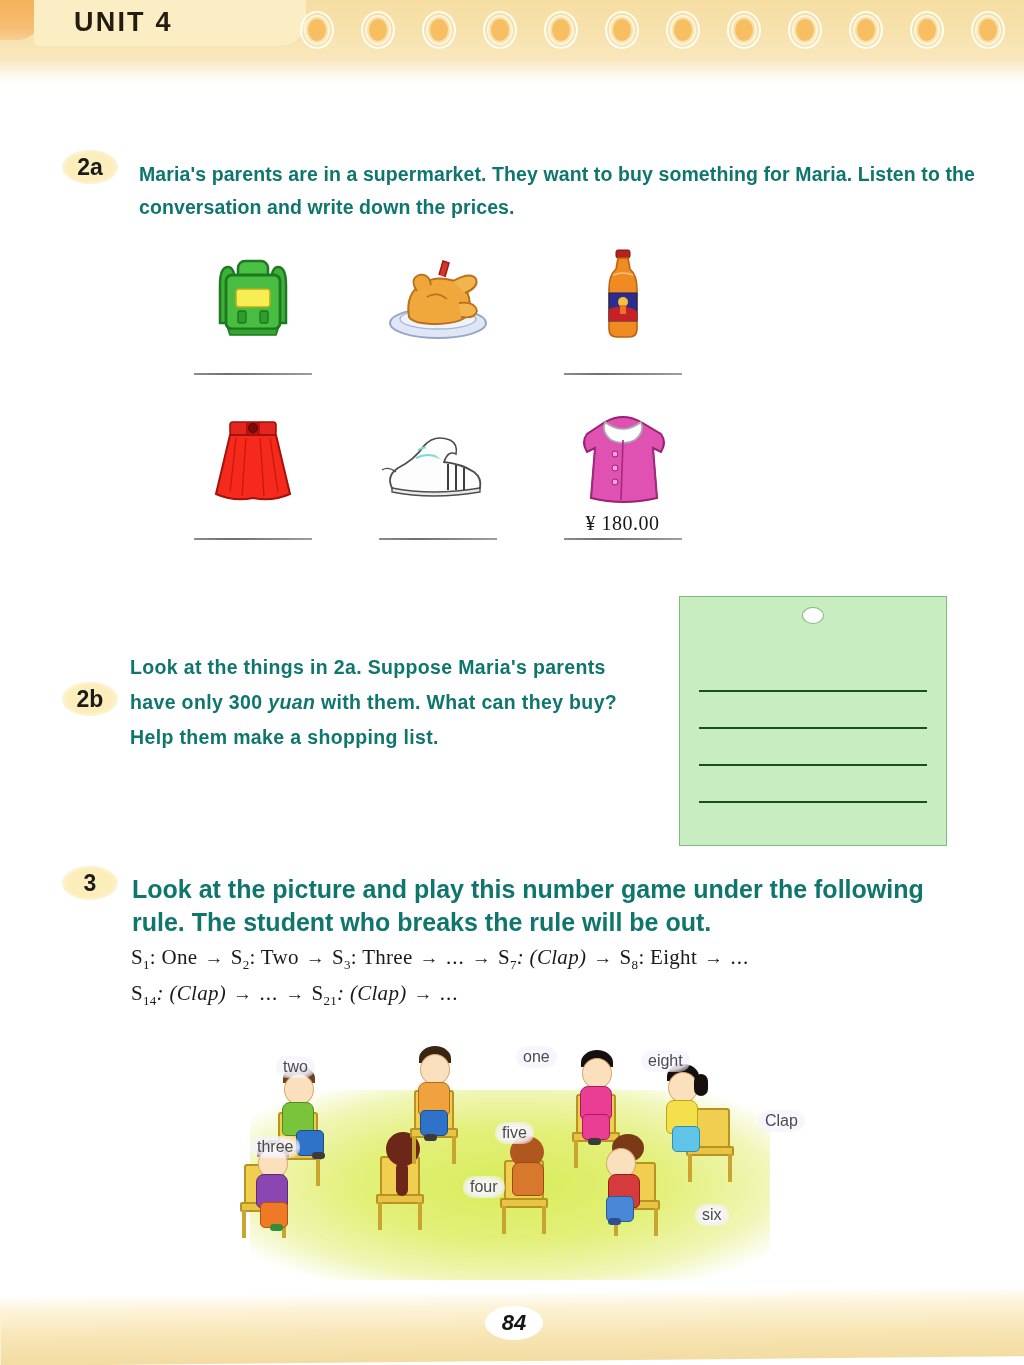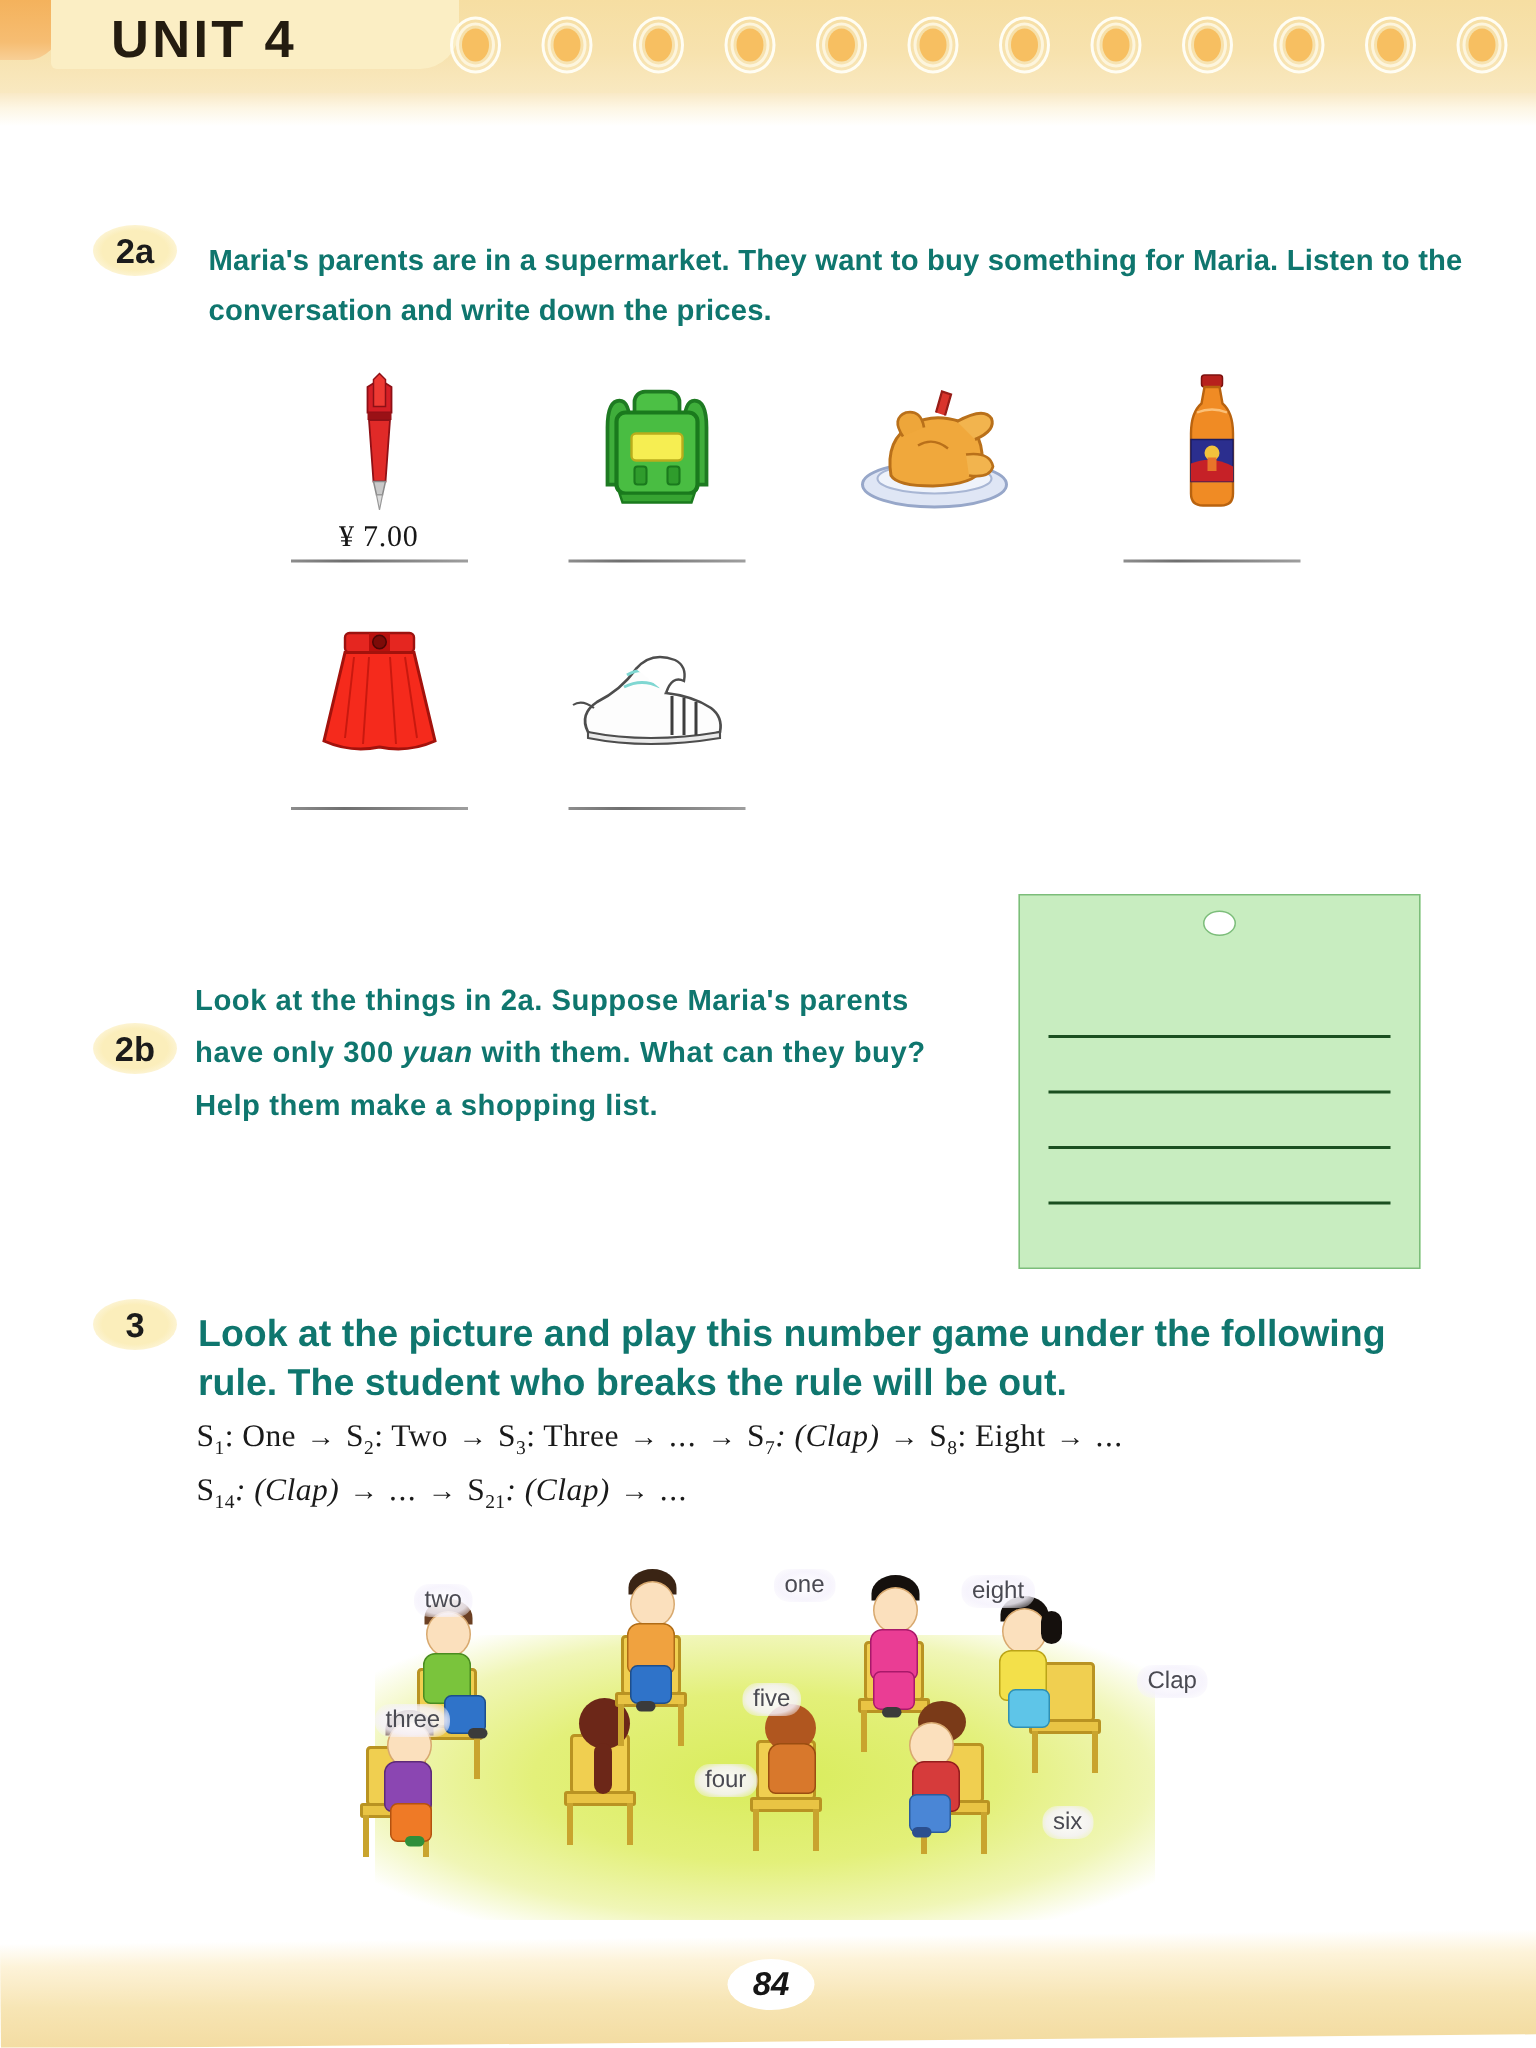--- a/index.html
+++ b/index.html
@@ -42,21 +42,21 @@
     position: absolute;
     left: 34px; top: 0px;
     width: 272px; height: 46px;
     background: #fbeec4;
     border-bottom-right-radius: 26px;
     border-bottom-left-radius: 4px;
   }
   .unit-title {
     position: absolute;
     left: 74px; top: 7px;
-    font-size: 35px;
+    font-size: 27px;
     font-weight: bold;
     letter-spacing: 2.2px;
     color: #241c10;
     font-family: "Liberation Sans", sans-serif;
   }
   .dots-row {
     position: absolute;
     left: 300px; top: 4px;
     width: 730px; height: 52px;
     display: flex;
@@ -408,36 +408,20 @@
 <div class="header-fade"></div>
 <div class="unit-title">UNIT 4</div>
 
 <div class="num-badge" style="left:62px; top:150px;">2a</div>
 <div class="task-text" id="task-2a-text">Maria's parents are in a supermarket. They want to buy something for Maria. Listen to the conversation and write down the prices.</div>
 
 <div class="product-grid">
 
   <div class="product-row">
 
-    <div class="product-cell">
-      <div class="product-art">
-        <svg width="60" height="100" viewBox="0 0 60 100">
-          <path d="M30 8 L38 13 L38 30 L22 30 L22 13 Z" fill="#d51f26" stroke="#8e1016" stroke-width="1.2"></path>
-          <path d="M26 8 L30 4 L34 8 L34 26 L26 26 Z" fill="#ee3a33" stroke="#8e1016" stroke-width="1"></path>
-          <rect x="22" y="30" width="16" height="5" fill="#9a1116"></rect>
-          <path d="M23 35 L37 35 L34 76 L26 76 Z" fill="#e02a28" stroke="#8e1016" stroke-width="1.2"></path>
-          <path d="M26 76 L34 76 L32 85 L28 85 Z" fill="#c9c9c9" stroke="#8a8a8a" stroke-width="1"></path>
-          <path d="M28 85 L32 85 L30 95 Z" fill="#dddddd" stroke="#999" stroke-width="0.8"></path>
-        </svg>
-      </div>
-      <div class="price-wrap">
-        <div class="price-text">¥ 7.00</div>
-        <div class="price-line"></div>
-      </div>
-    </div>
 
     <div class="product-cell">
       <div class="product-art">
         <svg width="118" height="100" viewBox="0 0 118 100">
           <path d="M26 78 L26 40 Q26 22 34 22 Q41 22 41 40 L41 78 Z" fill="#3fae3b" stroke="#1e7a22" stroke-width="2.5"></path>
           <path d="M92 78 L92 40 Q92 22 84 22 Q77 22 77 40 L77 78 Z" fill="#3fae3b" stroke="#1e7a22" stroke-width="2.5"></path>
           <rect x="44" y="16" width="30" height="22" rx="7" fill="#4cc045" stroke="#1e7a22" stroke-width="2.5"></rect>
           <rect x="32" y="30" width="54" height="54" rx="6" fill="#49bd42" stroke="#1a7a1d" stroke-width="2.8"></rect>
           <rect x="42" y="44" width="34" height="18" rx="3" fill="#f6ee52" stroke="#b9ad1c" stroke-width="1.6"></rect>
           <rect x="44" y="66" width="8" height="12" rx="2" fill="#2f9c2c" stroke="#1a7a1d" stroke-width="1.4"></rect>
@@ -514,20 +498,37 @@
           <path d="M54 36 Q64 24 80 30 Q88 34 86 44 Q78 40 74 52" fill="#ffffff" stroke="#4d4d4d" stroke-width="1.6"></path>
           <path d="M26 62 Q18 56 12 60" fill="none" stroke="#4d4d4d" stroke-width="1.4"></path>
         </svg>
       </div>
       <div class="price-wrap">
         <div class="price-text"></div>
         <div class="price-line"></div>
       </div>
     </div>
 
+    <div class="product-cell">
+      <div class="product-art">
+        <svg width="116" height="104" viewBox="0 0 116 104">
+          <path d="M40 16 Q58 6 76 16 L96 28 Q102 36 96 46 L88 42 L92 92 Q58 100 26 92 L30 42 L22 46 Q16 36 22 28 Z" fill="#e052b2" stroke="#9c1f74" stroke-width="2"></path>
+          <path d="M40 16 Q58 30 76 16 Q80 26 70 34 Q58 40 46 34 Q36 26 40 16 Z" fill="#ffffff" stroke="#a9a9b5" stroke-width="1.6"></path>
+          <path d="M58 34 L56 94" stroke="#a32a7c" stroke-width="1.6"></path>
+          <circle cx="50" cy="48" r="3" fill="#f5a0d6" stroke="#9c1f74" stroke-width="1"></circle>
+          <circle cx="50" cy="62" r="3" fill="#f5a0d6" stroke="#9c1f74" stroke-width="1"></circle>
+          <circle cx="50" cy="76" r="3" fill="#f5a0d6" stroke="#9c1f74" stroke-width="1"></circle>
+          <path d="M30 42 L26 92 M88 42 L92 92" stroke="#a32a7c" stroke-width="1.3" fill="none"></path>
+        </svg>
+      </div>
+      <div class="price-wrap">
+        <div class="price-text">¥ 180.00</div>
+        <div class="price-line"></div>
+      </div>
+    </div>
   </div>
 </div>
 
 <div class="num-badge" style="left:62px; top:682px;">2b</div>
 <div class="task-text" id="task-2b-text"><span>Look at the things in 2a. Suppose Maria's parents have only 300 </span><span class="italic-word">yuan</span><span> with them. What can they buy? Help them make a shopping list.</span></div>
 
 <div class="shopping-tag">
   <div class="tag-hole"></div>
   <div class="tag-lines" id="tag-lines">
       <div class="tag-line" style="background: rgb(27, 79, 32);"></div>

